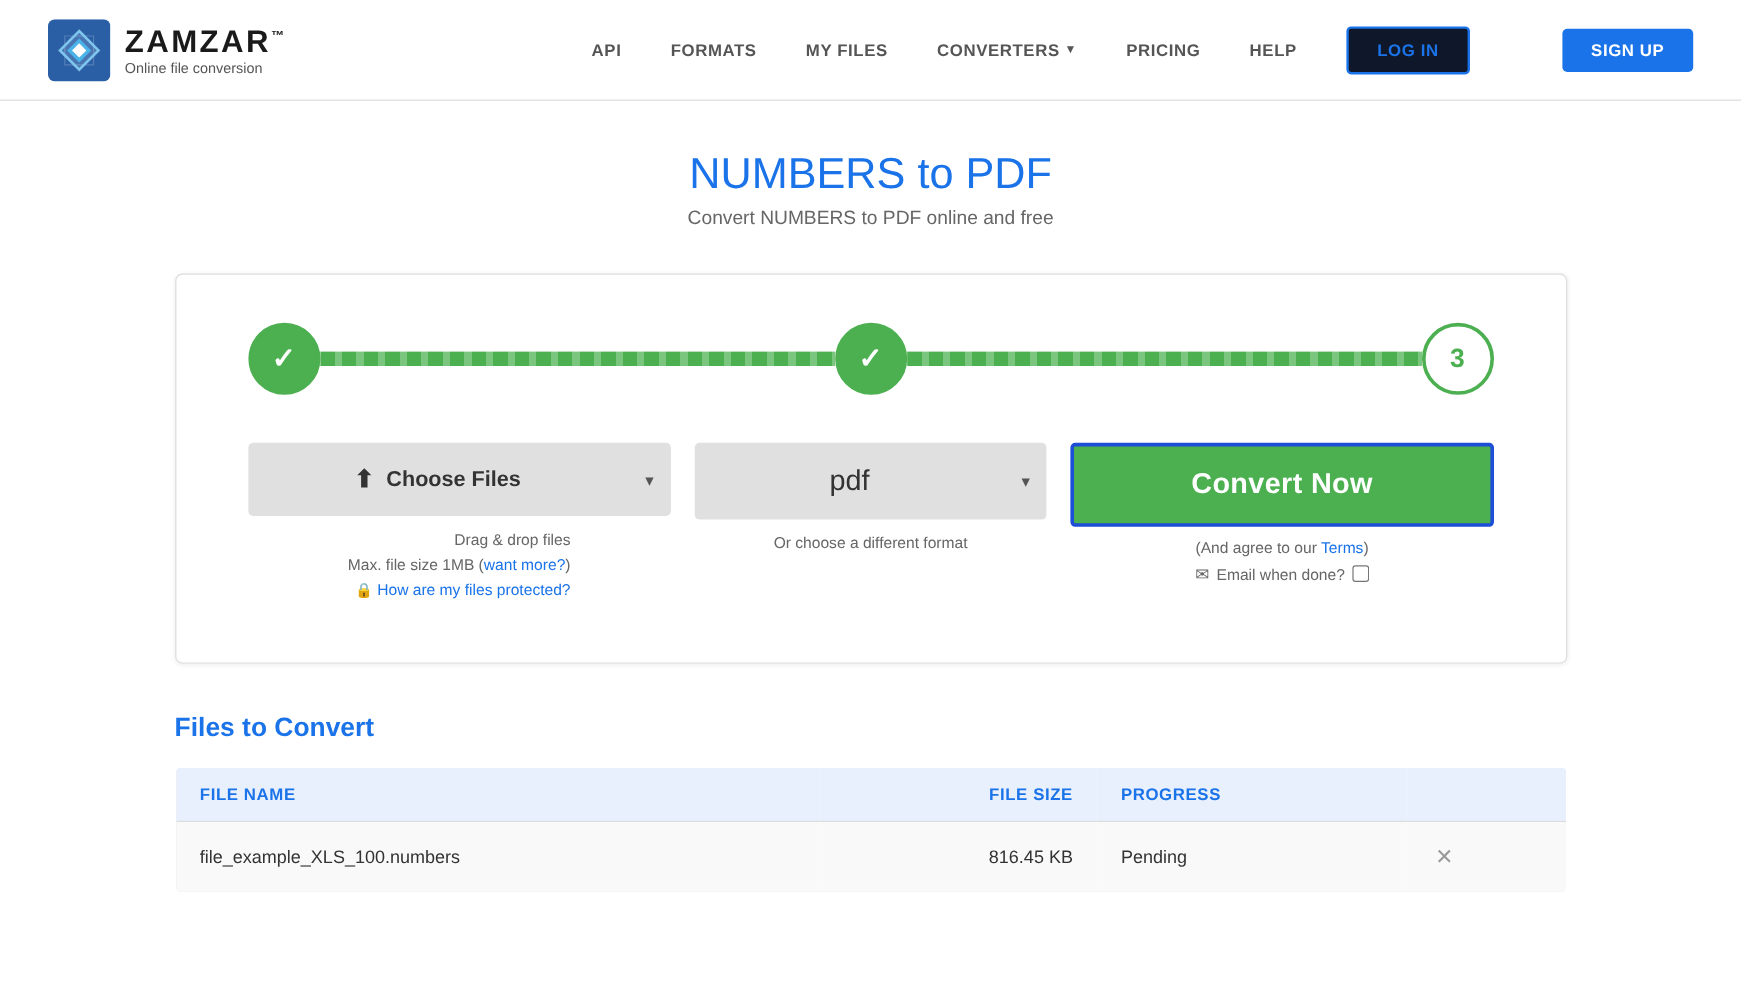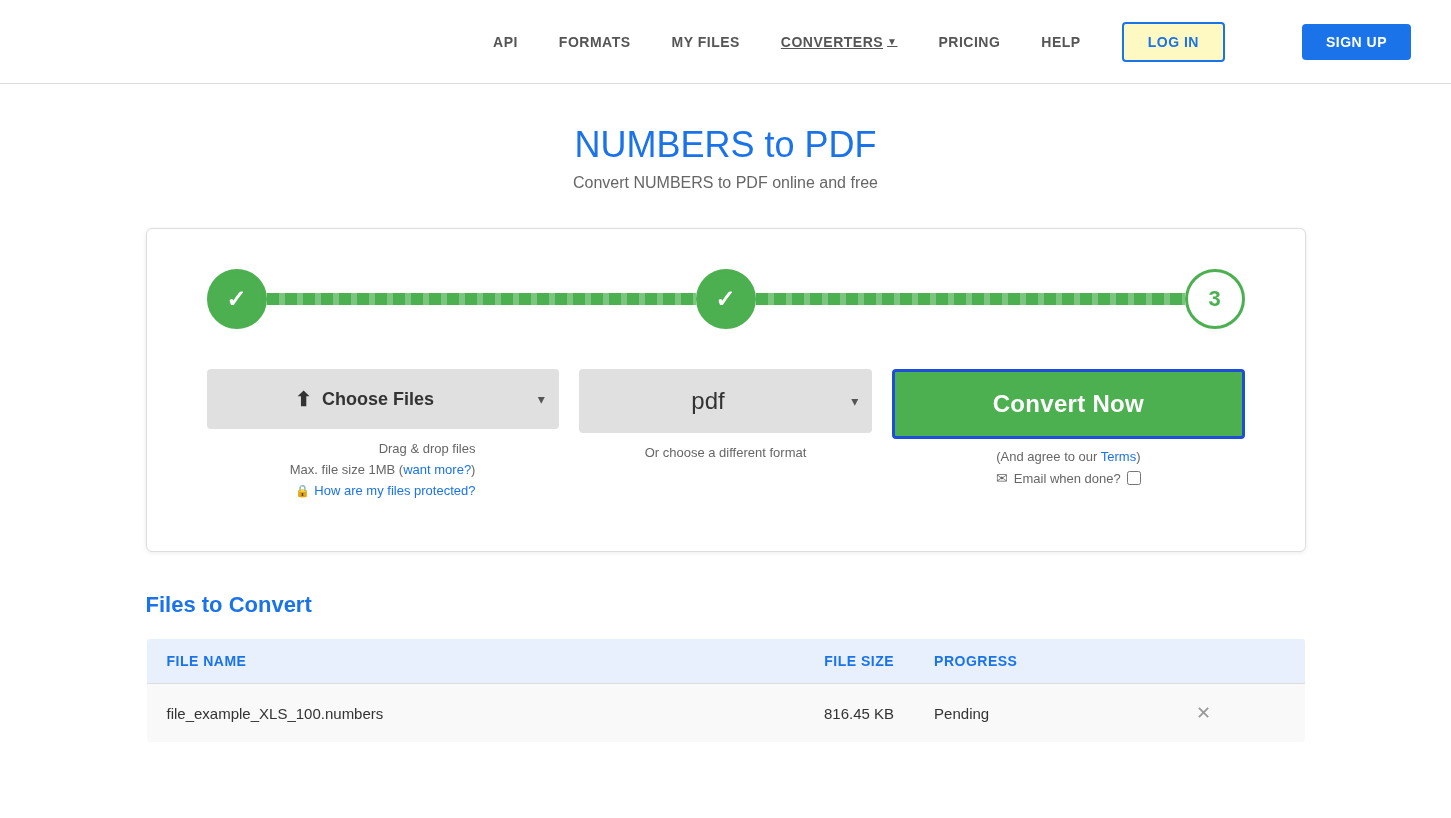--- a/index.html
+++ b/index.html
@@ -47,28 +47,27 @@
       font-weight: bold;
       color: #555;
       text-decoration: none;
       letter-spacing: 0.5px;
       cursor: pointer;
     }
     .nav-converters {
       display: flex;
       align-items: center;
       gap: 4px;
-      text-decoration: underline;
     }
     .nav-chevron { font-size: 10px; color: #555; }
     .btn-login {
       padding: 10px 24px;
       border: 2px solid #1a73e8;
       border-radius: 4px;
-      background: #fef9c3;
+      background: #0f172a;
       color: #1a73e8;
       font-size: 14px;
       font-weight: bold;
       cursor: pointer;
       letter-spacing: 0.5px;
     }
     .btn-signup {
       padding: 10px 24px;
       border: none;
       border-radius: 4px;
@@ -331,20 +330,36 @@
       font-size: 18px;
       color: #999;
       cursor: pointer;
       padding: 0 4px;
     }
   </style>
 </head>
 <body>
 
 <header class="header">
+  <div class="logo-area">
+    <svg class="logo-icon" viewBox="0 0 52 52" xmlns="http://www.w3.org/2000/svg">
+      <rect width="52" height="52" rx="6" fill="#2a5fa5"></rect>
+      <polygon points="26,8 44,26 26,44 8,26" fill="white" opacity="0.15"></polygon>
+      <polygon points="14,14 38,14 38,38 14,38" fill="none" stroke="white" stroke-width="1" opacity="0.2"></polygon>
+      <polygon points="26,10 42,26 26,42 10,26" fill="none" stroke="#7ec8f0" stroke-width="2"></polygon>
+      <polygon points="26,16 36,26 26,36 16,26" fill="#4ab3e8"></polygon>
+      <polygon points="26,20 32,26 26,32 20,26" fill="white"></polygon>
+    </svg>
+    <div class="logo-text-wrap">
+      <span class="logo-name">
+        <span>ZAMZAR</span><span class="logo-tm">™</span>
+      </span>
+      <span class="logo-tagline">Online file conversion</span>
+    </div>
+  </div>
 
   <nav>
     <a class="nav-link">API</a>
     <a class="nav-link">FORMATS</a>
     <a class="nav-link">MY FILES</a>
     <div class="nav-link nav-converters">
       <span>CONVERTERS</span>
       <span class="nav-chevron">▼</span>
     </div>
     <a class="nav-link">PRICING</a>

